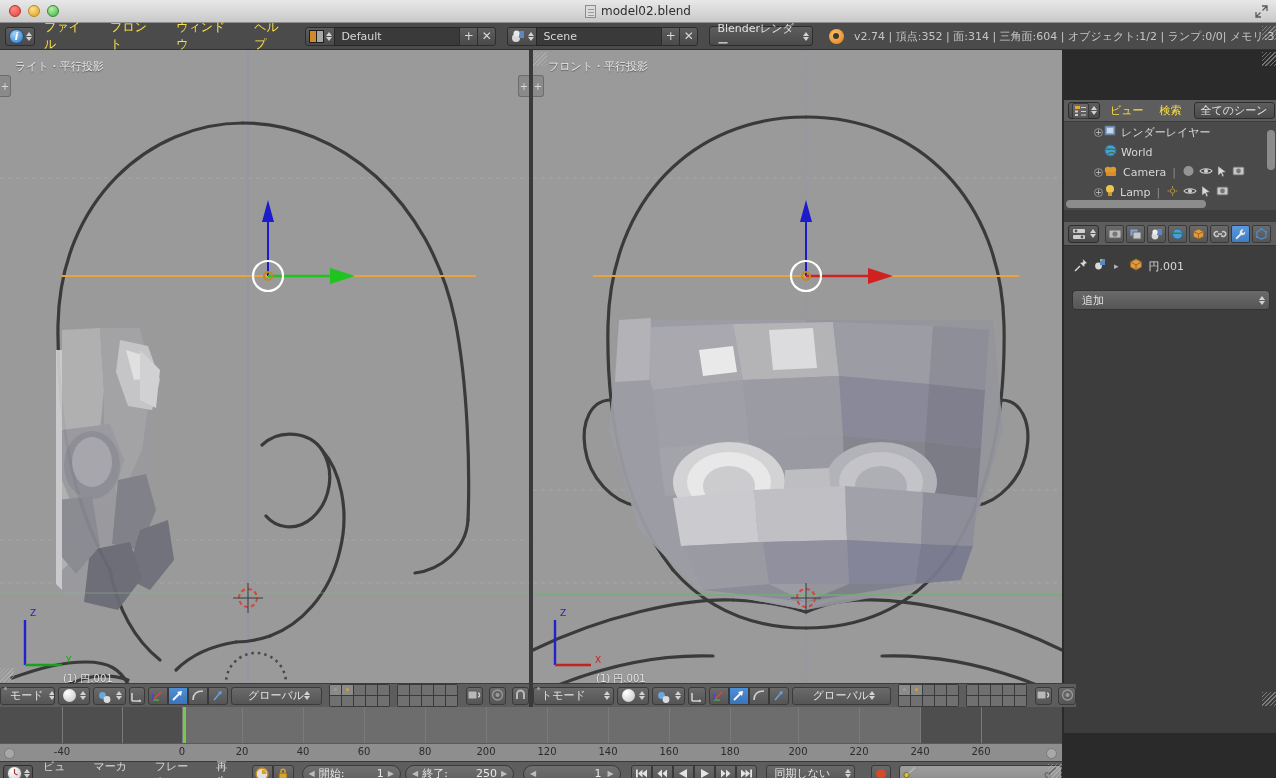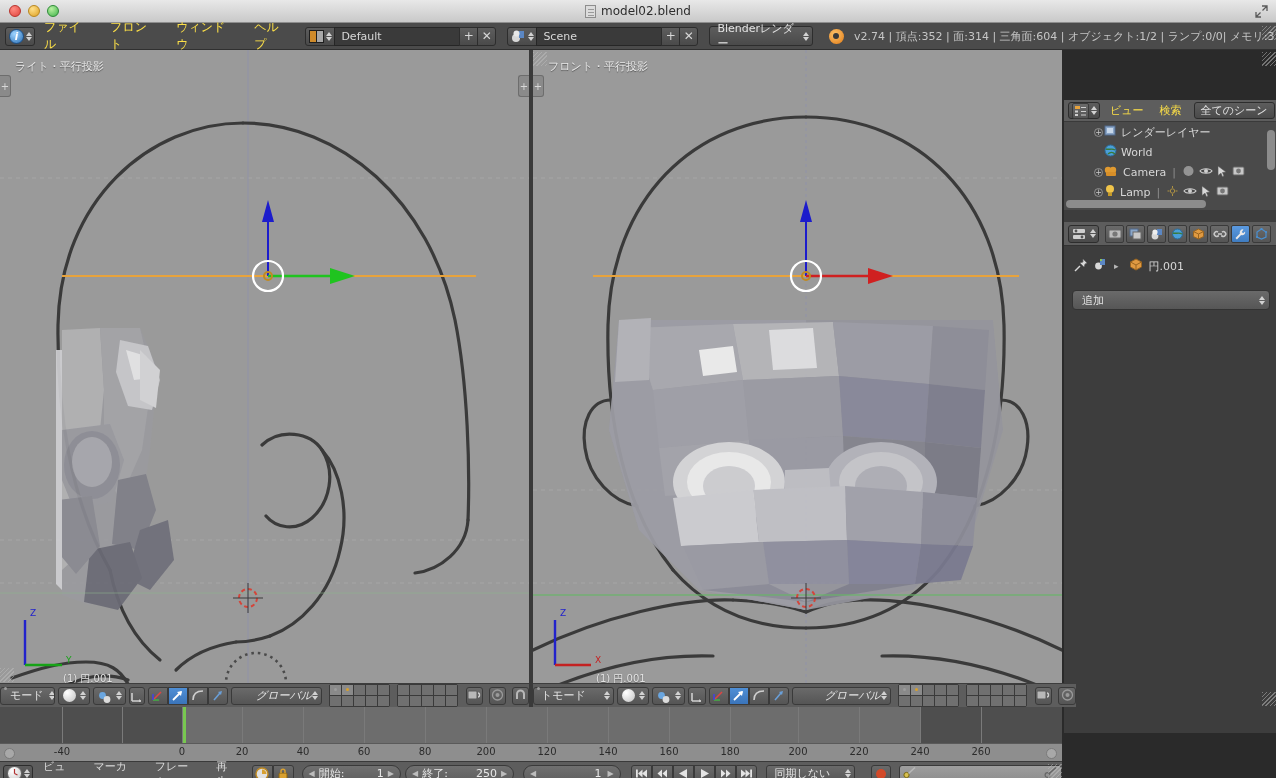--- a/index.html
+++ b/index.html
@@ -95,21 +95,21 @@
     background:radial-gradient(circle at 32% 28%,#fff,#c2c2c2); }
   .pivot-ic{ width:14px; height:13px; position:relative; }
   .tgl{ width:20px; height:18px; background:linear-gradient(#6a6a6a,#555);
     border:1px solid #3a3a3a; display:flex; align-items:center; justify-content:center; }
   .tgl.on{ background:linear-gradient(#4f8fd6,#3a74ba); }
   .grp{ display:flex; }
   .grp .tgl:first-child{ border-radius:3px 0 0 3px; }
   .grp .tgl:last-child{ border-radius:0 3px 3px 0; }
   .orient{ height:18px; width:112px; background:linear-gradient(#6a6a6a,#555);
     border:1px solid #3a3a3a; border-radius:3px; color:#e4e4e4; font-size:11px;
-    display:flex; align-items:center; justify-content:flex-end; padding:0 3px 0 8px;font-style:italic; }
+    display:flex; align-items:center; justify-content:center; padding:0 3px 0 8px; }
   .layers{ display:grid; grid-template-columns:repeat(5,11px); grid-template-rows:10px 10px;
     gap:1px; background:#3a3a3a; border:1px solid #3a3a3a; border-radius:2px; }
   .layers div{ background:#707070; }
   .layers div.act{ background:#8a8a8a; }
   .layers div.dot{ position:relative; }
   .layers div.dot:after{ content:""; position:absolute; left:4px; top:3px; width:3px;
     height:3px; border-radius:50%; background:#d9a02a; }
   .layers div.dotg:after{ content:""; position:absolute; left:4px; top:3px; width:3px;
     height:3px; border-radius:50%; background:#9c9c9c; }
 

